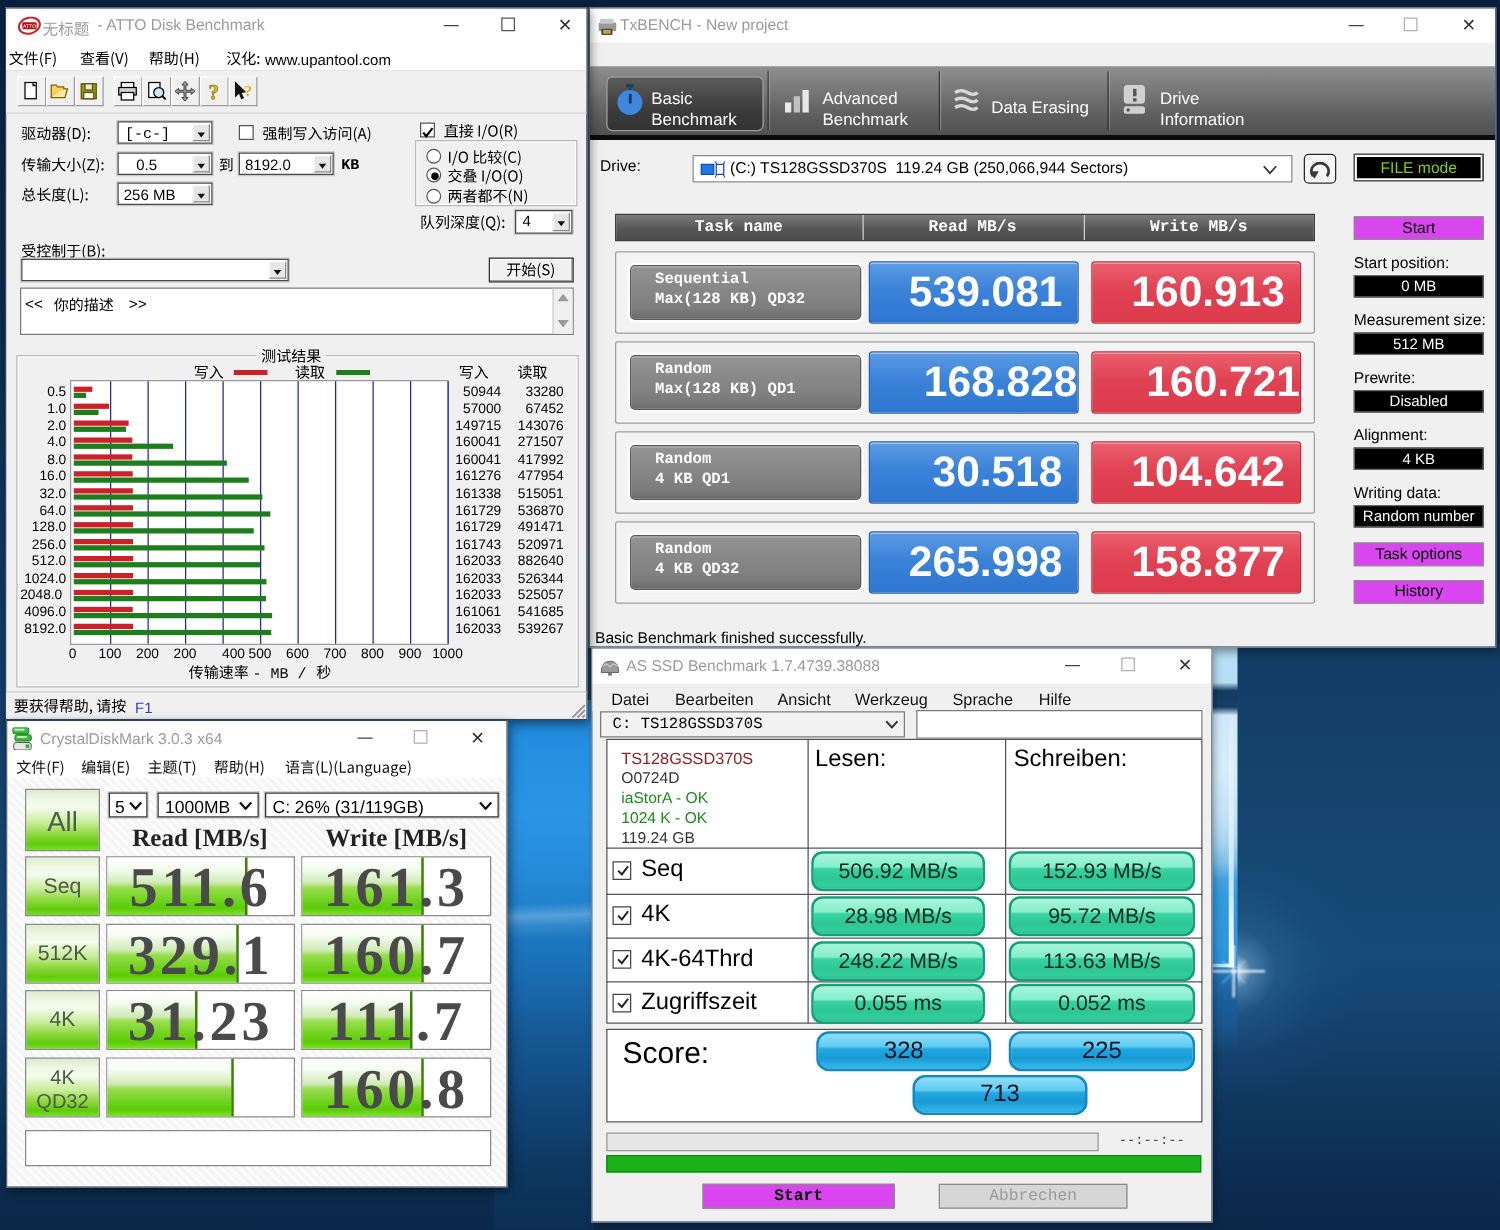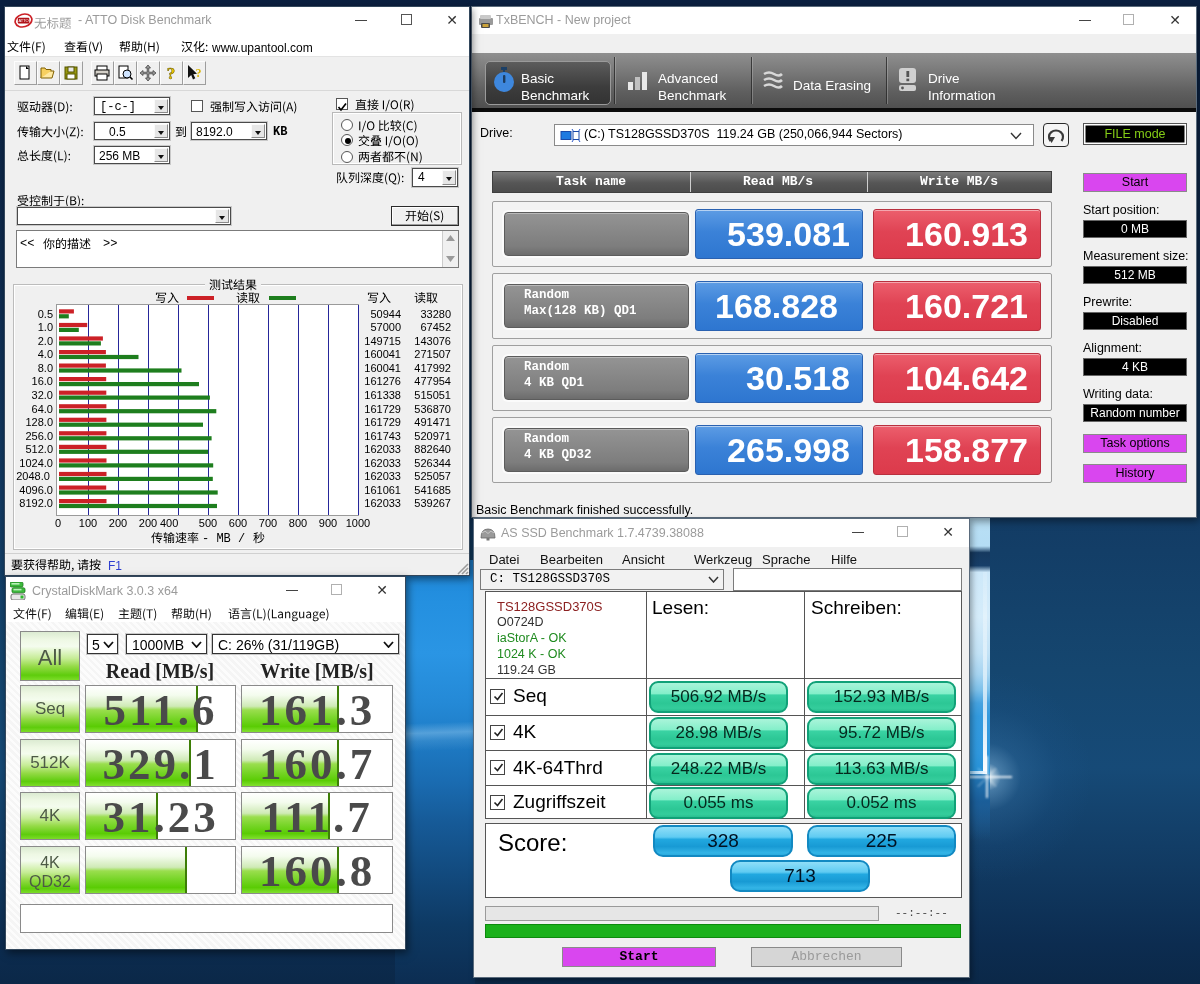--- a/index.html
+++ b/index.html
@@ -105,27 +105,28 @@
     </svg>
 <div class="abs" style="left:611px;top:116px;width:104px;height:22px;background:#000;border:1px solid #555;box-shadow:inset 0 0 0 1.5px #fff;color:#84cc16;font-size:12.5px;text-align:center;line-height:21px">FILE mode</div>
 <div class="abs" style="left:20px;top:164px;width:560px;height:22px;background:linear-gradient(180deg,#7b7b7b,#565656 55%,#4c4c4c);border:1px solid #3f3f3f"></div>
 <div class="abs" style="left:218px;top:165px;width:1px;height:20px;background:#cfcfcf"></div>
 <div class="abs" style="left:395px;top:165px;width:1px;height:20px;background:#cfcfcf"></div>
 <div class="abs" style="left:29px;top:167px;width:180px;text-align:center;color:#fff;font-weight:bold;font-size:13px;font-family:'Liberation Mono',monospace">Task name</div>
 <div class="abs" style="left:216px;top:167px;width:180px;text-align:center;color:#fff;font-weight:bold;font-size:13px;font-family:'Liberation Mono',monospace">Read MB/s</div>
 <div class="abs" style="left:397px;top:167px;width:180px;text-align:center;color:#fff;font-weight:bold;font-size:13px;font-family:'Liberation Mono',monospace">Write MB/s</div>
 <div class="abs" style="left:20px;top:194px;width:560px;height:66px;background:#f3f3f3;border:1px solid #9f9f9f;border-radius:2px"></div>
 <div class="abs" style="left:32px;top:205px;width:185px;height:44px;border-radius:4px;background:linear-gradient(180deg,#949494,#7d7d7d 80%,#6c6c6c);border:1px solid #5c5c5c;box-shadow:0 0 0 2px #fbfbfb,inset 0 1px 0 rgba(255,255,255,.35)"></div>
+<div class="abs" style="left:52px;top:201px;width:165px;height:44px;color:#fff;font-weight:bold;font-size:12.5px;line-height:16px;font-family:'Liberation Mono',monospace;padding-top:7px;white-space:nowrap">Sequential<br>Max(128 KB) QD32</div>
 <div class="abs" style="left:223px;top:202px;width:168px;height:50px;border-radius:3px;background:linear-gradient(180deg,#5d9ce4,#3b82d8 45%,#2e76d0);border:1px solid #2a61b0;box-shadow:inset 0 1px 0 rgba(255,255,255,.55);color:#fff;font-weight:bold;font-size:34px;text-align:right;padding-right:12px;line-height:48px">539.081</div>
 <div class="abs" style="left:401px;top:202px;width:168px;height:50px;border-radius:3px;background:linear-gradient(180deg,#ec5f6d,#e04354 45%,#dc3a4b);border:1px solid #b8303e;box-shadow:inset 0 1px 0 rgba(255,255,255,.45);color:#fff;font-weight:bold;font-size:34px;text-align:right;padding-right:12px;line-height:48px">160.913</div>
 <div class="abs" style="left:20px;top:266px;width:560px;height:66px;background:#f3f3f3;border:1px solid #9f9f9f;border-radius:2px"></div>
 <div class="abs" style="left:32px;top:277px;width:185px;height:44px;border-radius:4px;background:linear-gradient(180deg,#949494,#7d7d7d 80%,#6c6c6c);border:1px solid #5c5c5c;box-shadow:0 0 0 2px #fbfbfb,inset 0 1px 0 rgba(255,255,255,.35)"></div>
 <div class="abs" style="left:52px;top:273px;width:165px;height:44px;color:#fff;font-weight:bold;font-size:12.5px;line-height:16px;font-family:'Liberation Mono',monospace;padding-top:7px;white-space:nowrap">Random<br>Max(128 KB) QD1</div>
-<div class="abs" style="left:223px;top:274px;width:168px;height:50px;border-radius:3px;background:linear-gradient(180deg,#5d9ce4,#3b82d8 45%,#2e76d0);border:1px solid #2a61b0;box-shadow:inset 0 1px 0 rgba(255,255,255,.55);color:#fff;font-weight:bold;font-size:34px;text-align:right;padding-right:24px;line-height:48px">168.828</div>
-<div class="abs" style="left:401px;top:274px;width:168px;height:50px;border-radius:3px;background:linear-gradient(180deg,#ec5f6d,#e04354 45%,#dc3a4b);border:1px solid #b8303e;box-shadow:inset 0 1px 0 rgba(255,255,255,.45);color:#fff;font-weight:bold;font-size:34px;text-align:right;padding-right:12px;line-height:48px">160.721</div>
+<div class="abs" style="left:223px;top:274px;width:168px;height:50px;border-radius:3px;background:linear-gradient(180deg,#5d9ce4,#3b82d8 45%,#2e76d0);border:1px solid #2a61b0;box-shadow:inset 0 1px 0 rgba(255,255,255,.55);color:#fff;font-weight:bold;font-size:34px;text-align:right;padding-right:0;line-height:48px">168.828</div>
+<div class="abs" style="left:401px;top:274px;width:168px;height:50px;border-radius:3px;background:linear-gradient(180deg,#ec5f6d,#e04354 45%,#dc3a4b);border:1px solid #b8303e;box-shadow:inset 0 1px 0 rgba(255,255,255,.45);color:#fff;font-weight:bold;font-size:34px;text-align:right;line-height:48px">160.721</div>
 <div class="abs" style="left:20px;top:338px;width:560px;height:66px;background:#f3f3f3;border:1px solid #9f9f9f;border-radius:2px"></div>
 <div class="abs" style="left:32px;top:349px;width:185px;height:44px;border-radius:4px;background:linear-gradient(180deg,#949494,#7d7d7d 80%,#6c6c6c);border:1px solid #5c5c5c;box-shadow:0 0 0 2px #fbfbfb,inset 0 1px 0 rgba(255,255,255,.35)"></div>
 <div class="abs" style="left:52px;top:345px;width:165px;height:44px;color:#fff;font-weight:bold;font-size:12.5px;line-height:16px;font-family:'Liberation Mono',monospace;padding-top:7px;white-space:nowrap">Random<br>4 KB QD1</div>
 <div class="abs" style="left:223px;top:346px;width:168px;height:50px;border-radius:3px;background:linear-gradient(180deg,#5d9ce4,#3b82d8 45%,#2e76d0);border:1px solid #2a61b0;box-shadow:inset 0 1px 0 rgba(255,255,255,.55);color:#fff;font-weight:bold;font-size:34px;text-align:right;padding-right:12px;line-height:48px">30.518</div>
 <div class="abs" style="left:401px;top:346px;width:168px;height:50px;border-radius:3px;background:linear-gradient(180deg,#ec5f6d,#e04354 45%,#dc3a4b);border:1px solid #b8303e;box-shadow:inset 0 1px 0 rgba(255,255,255,.45);color:#fff;font-weight:bold;font-size:34px;text-align:right;padding-right:12px;line-height:48px">104.642</div>
 <div class="abs" style="left:20px;top:410px;width:560px;height:66px;background:#f3f3f3;border:1px solid #9f9f9f;border-radius:2px"></div>
 <div class="abs" style="left:32px;top:421px;width:185px;height:44px;border-radius:4px;background:linear-gradient(180deg,#949494,#7d7d7d 80%,#6c6c6c);border:1px solid #5c5c5c;box-shadow:0 0 0 2px #fbfbfb,inset 0 1px 0 rgba(255,255,255,.35)"></div>
 <div class="abs" style="left:52px;top:417px;width:165px;height:44px;color:#fff;font-weight:bold;font-size:12.5px;line-height:16px;font-family:'Liberation Mono',monospace;padding-top:7px;white-space:nowrap">Random<br>4 KB QD32</div>
 <div class="abs" style="left:223px;top:418px;width:168px;height:50px;border-radius:3px;background:linear-gradient(180deg,#5d9ce4,#3b82d8 45%,#2e76d0);border:1px solid #2a61b0;box-shadow:inset 0 1px 0 rgba(255,255,255,.55);color:#fff;font-weight:bold;font-size:34px;text-align:right;padding-right:12px;line-height:48px">265.998</div>
 <div class="abs" style="left:401px;top:418px;width:168px;height:50px;border-radius:3px;background:linear-gradient(180deg,#ec5f6d,#e04354 45%,#dc3a4b);border:1px solid #b8303e;box-shadow:inset 0 1px 0 rgba(255,255,255,.45);color:#fff;font-weight:bold;font-size:34px;text-align:right;padding-right:12px;line-height:48px">158.877</div>
@@ -406,21 +407,21 @@
 <div class="abs" style="left:8px;top:476.8px;width:40px;text-align:right;font-size:11px;color:#000">4096.0</div>
 <div class="abs" style="left:316px;top:476.8px;width:80px;text-align:right;font-size:11px;color:#000">161061</div>
 <div class="abs" style="left:366px;top:476.8px;width:80px;text-align:right;font-size:11px;color:#000">541685</div>
 <div class="abs" style="left:8px;top:490.3px;width:40px;text-align:right;font-size:11px;color:#000">8192.0</div>
 <div class="abs" style="left:316px;top:490.3px;width:80px;text-align:right;font-size:11px;color:#000">162033</div>
 <div class="abs" style="left:366px;top:490.3px;width:80px;text-align:right;font-size:11px;color:#000">539267</div>
 <div class="abs" style="left:35px;top:510px;width:36px;text-align:center;font-size:11px;color:#000">0</div>
 <div class="abs" style="left:65px;top:510px;width:36px;text-align:center;font-size:11px;color:#000">100</div>
 <div class="abs" style="left:95px;top:510px;width:36px;text-align:center;font-size:11px;color:#000">200</div>
 <div class="abs" style="left:125px;top:510px;width:36px;text-align:center;font-size:11px;color:#000">200</div>
-<div class="abs" style="left:155px;top:510px;width:36px;text-align:left;font-size:11px;color:#000">400</div>
+<div class="abs" style="left:155px;top:510px;width:36px;text-align:right;font-size:11px;color:#000">400</div>
 <div class="abs" style="left:185px;top:510px;width:36px;text-align:center;font-size:11px;color:#000">500</div>
 <div class="abs" style="left:215px;top:510px;width:36px;text-align:center;font-size:11px;color:#000">600</div>
 <div class="abs" style="left:245px;top:510px;width:36px;text-align:center;font-size:11px;color:#000">700</div>
 <div class="abs" style="left:275px;top:510px;width:36px;text-align:center;font-size:11px;color:#000">800</div>
 <div class="abs" style="left:305px;top:510px;width:36px;text-align:center;font-size:11px;color:#000">900</div>
 <div class="abs" style="left:335px;top:510px;width:36px;text-align:center;font-size:11px;color:#000">1000</div>
 <svg style="position:absolute;left:146.0px;top:523.0px;overflow:visible" width="48" height="16">
       <path transform="translate(0,12.2) scale(0.01200,-0.01200)" d="M266 836C210 684 116 534 18 437C31 420 52 381 60 363C94 398 128 440 160 485V-78H232V597C272 666 308 741 337 815ZM468 125C563 67 676 -23 731 -80L787 -24C760 3 721 35 677 68C754 151 838 246 899 317L846 350L834 345H513L549 464H954V535H569L602 654H908V724H621L647 825L573 835L545 724H348V654H526L493 535H291V464H472C451 393 429 327 411 275H769C725 225 671 164 619 109C587 131 554 152 523 171Z M1734 447V85H1793V447ZM1861 484V5C1861 -6 1857 -9 1846 -10C1833 -10 1793 -10 1747 -9C1757 -27 1765 -54 1767 -71C1826 -71 1866 -70 1890 -60C1915 -49 1922 -31 1922 5V484ZM1071 330C1079 338 1108 344 1140 344H1219V206C1152 190 1090 176 1042 167L1059 96L1219 137V-79H1285V154L1368 176L1362 239L1285 221V344H1365V413H1285V565H1219V413H1132C1158 483 1183 566 1203 652H1367V720H1217C1225 756 1231 792 1236 827L1166 839C1162 800 1157 759 1150 720H1047V652H1137C1119 569 1100 501 1091 475C1077 430 1065 398 1048 393C1056 376 1067 344 1071 330ZM1659 843C1593 738 1469 639 1348 583C1366 568 1386 545 1397 527C1424 541 1451 557 1477 574V532H1847V581C1872 566 1899 551 1926 537C1935 557 1956 581 1974 596C1869 641 1774 698 1698 783L1720 816ZM1506 594C1562 635 1615 683 1659 734C1710 678 1765 633 1826 594ZM1614 406V327H1477V406ZM1415 466V-76H1477V130H1614V-1C1614 -10 1612 -12 1604 -13C1594 -13 1568 -13 1537 -12C1546 -30 1554 -57 1556 -74C1599 -74 1630 -74 1651 -63C1672 -52 1677 -33 1677 -1V466ZM1477 269H1614V187H1477Z M2068 760C2124 708 2192 634 2223 587L2283 632C2250 679 2181 750 2125 799ZM2266 483H2048V413H2194V100C2148 84 2095 42 2042 -9L2089 -72C2142 -10 2194 43 2231 43C2254 43 2285 14 2327 -11C2397 -50 2482 -61 2600 -61C2695 -61 2869 -55 2941 -50C2942 -29 2954 5 2962 24C2865 14 2717 7 2602 7C2494 7 2408 13 2344 50C2309 69 2286 87 2266 97ZM2428 528H2587V400H2428ZM2660 528H2827V400H2660ZM2587 839V736H2318V671H2587V588H2358V340H2554C2496 255 2398 174 2306 135C2322 121 2344 96 2355 78C2437 121 2525 198 2587 283V49H2660V281C2744 220 2833 147 2880 95L2928 145C2875 201 2773 279 2684 340H2899V588H2660V671H2945V736H2660V839Z M3829 643C3794 603 3732 548 3687 515L3742 478C3788 510 3846 558 3892 605ZM3056 337 3094 277C3160 309 3242 353 3319 394L3304 451C3213 407 3118 363 3056 337ZM3085 599C3139 565 3205 515 3236 481L3290 527C3256 561 3190 609 3136 640ZM3677 408C3746 366 3832 306 3874 266L3930 311C3886 351 3797 410 3730 448ZM3051 202V132H3460V-80H3540V132H3950V202H3540V284H3460V202ZM3435 828C3450 805 3468 776 3481 750H3071V681H3438C3408 633 3374 592 3361 579C3346 561 3331 550 3317 547C3324 530 3334 498 3338 483C3353 489 3375 494 3490 503C3442 454 3399 415 3379 399C3345 371 3319 352 3297 349C3305 330 3315 297 3318 284C3339 293 3374 298 3636 324C3648 304 3658 286 3664 270L3724 297C3703 343 3652 415 3607 466L3551 443C3568 424 3585 401 3600 379L3423 364C3511 434 3599 522 3679 615L3618 650C3597 622 3573 594 3550 567L3421 560C3454 595 3487 637 3516 681H3941V750H3569C3555 779 3531 818 3508 847Z" fill="#000"></path>
     </svg>
 <div class="abs" style="left:197px;top:525px;font-size:12px;font-family:'Liberation Mono',monospace">- MB / </div>
@@ -537,21 +538,21 @@
       <div style="position:absolute;left:10px;top:13px;width:12px;height:1px;background:#444"></div>
     </div>
 <div class="cap" style="left:413px">
       <div style="position:absolute;left:10px;top:7px;width:11px;height:11px;border:1px solid #b0b0b0"></div>
     </div>
 <div class="cap" style="left:458px;font-size:14px;color:#333">✕</div>
 <div class="abs" style="left:0;top:28px;right:0;height:22px;background:#f0f0f0;color:#111;font-size:13px">
       <span style="position:absolute;left:15px;top:5px">Datei</span>
       <span style="position:absolute;left:66px;top:5px">Bearbeiten</span>
       <span style="position:absolute;left:148px;top:5px">Ansicht</span>
-      <span style="position:absolute;left:220px;top:5px">Werkzeug</span>
+      <span style="position:absolute;left:210px;top:5px">Werkzeug</span>
       <span style="position:absolute;left:288px;top:5px">Sprache</span>
       <span style="position:absolute;left:357px;top:5px">Hilfe</span>
     </div>
 <div class="abs" style="left:6px;top:50px;width:244px;height:21px;background:#f2f2f2;border:1px solid #7b7b7b"></div>
 <div class="abs" style="left:16px;top:53px;font-size:12.5px;font-family:'Liberation Mono',monospace;color:#000">C: TS128GSSD370S</div>
 <svg class="abs" style="left:234px;top:57px" width="11" height="7">
       <path d="M1 1 L5.5 6 L10 1" stroke="#333" stroke-width="1.5" fill="none"></path>
     </svg>
 <div class="abs" style="left:259px;top:49px;width:229px;height:23px;background:#fff;border:1px solid #7b7b7b"></div>
 <div class="abs" style="left:11px;top:72px;width:477px;height:228px;background:#fff;border:1px solid #555"></div>

